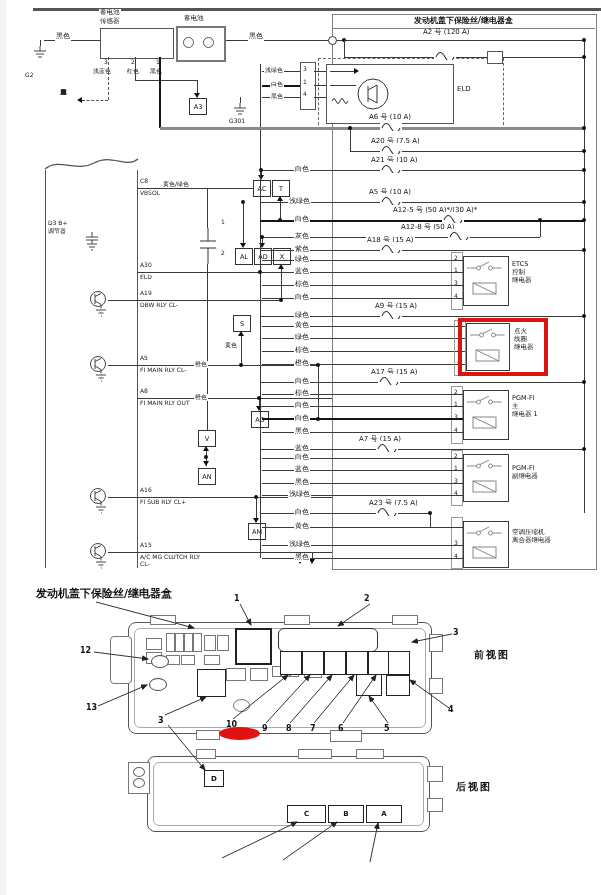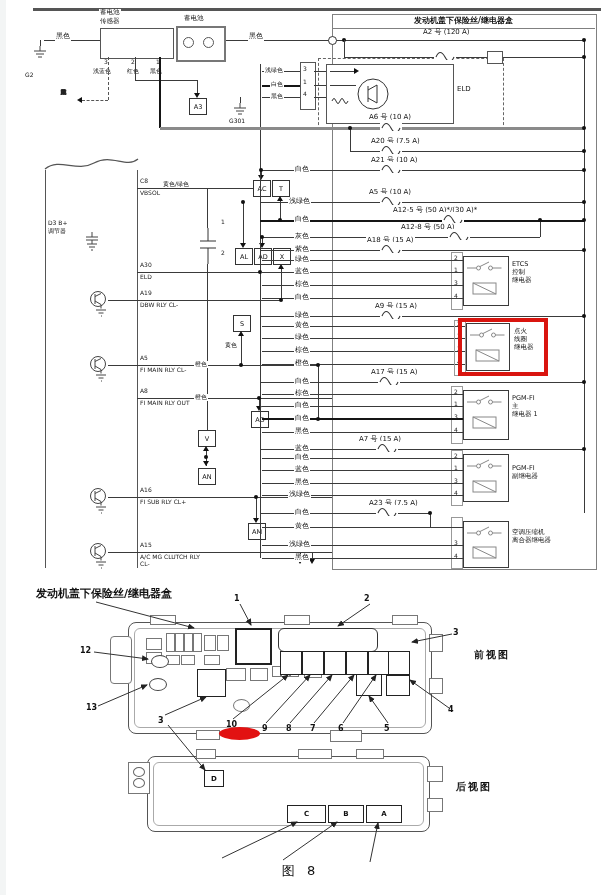--- a/index.html
+++ b/index.html
@@ -600,17 +600,14 @@
       <path d="M165,137 L206,119"></path>
       <path d="M168,147 L205,192"></path>
       <path d="M94,74 L148,81"></path>
       <path d="M98,128 L147,107"></path>
       <path d="M222,280 L297,244"></path>
       <path d="M283,282 L337,244"></path>
       <path d="M370,284 L378,245"></path>
     </g>
   </svg>
 
-  <div class="a" style="left:0;top:284px;width:601px;text-align:center;font-size:13px;letter-spacing:4px">
-    <span>图  8</span>
-  </div>
 </div>
 </div>
 
 </body></html>

